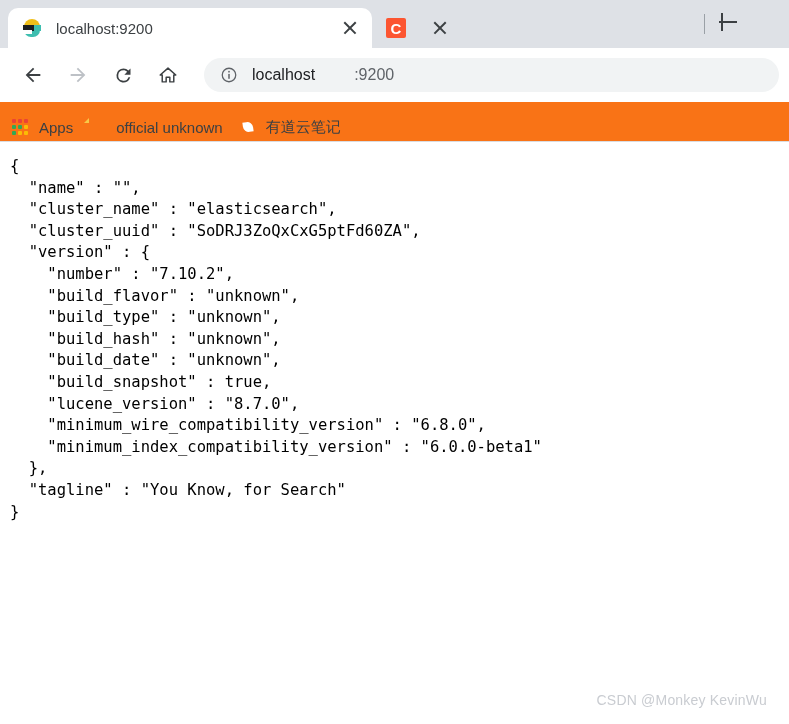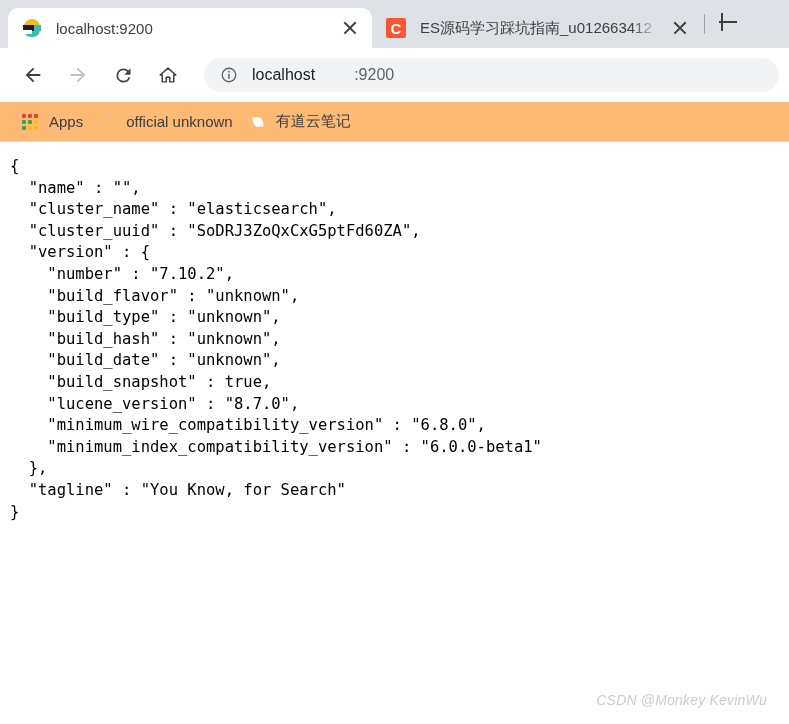--- a/index.html
+++ b/index.html
@@ -176,24 +176,24 @@
     font-size: 16px;
     color: #202124;
     white-space: nowrap;
     overflow: hidden;
   }
   .omni-url .dim { color: #5f6368; padding-left: 39px; }
 
   
   .bookmarks {
     height: 40px;
-    background: #fdba74;
-    display: flex;
-    align-items: center;
-    padding: 0 8px 0 14px;
+    background: #f97316;
+    display: flex;
+    align-items: flex-end;
+    padding: 0 8px 0 4px;
     border-bottom: 1px solid #dadce0;
     flex: 0 0 auto;
     overflow: hidden;
   }
   .bm {
     display: flex;
     align-items: center;
     height: 28px;
     padding: 0 8px;
     border-radius: 4px;
@@ -277,21 +277,20 @@
     white-space: pre;
   }
   .watermark {
     position: absolute;
     right: 22px;
     bottom: 16px;
     font-size: 14px;
     color: #c9ccd1;
     font-family: "Liberation Sans", sans-serif;
     letter-spacing: 0.2px;
-    font-style: italic;
   }
 </style>
 </head>
 <body>
 
 <div class="browser">
 
   <div class="tabstrip">
 
     <div class="tab active">
@@ -305,21 +304,20 @@
         </span>
       </span>
       <span class="tab-title">localhost:9200</span>
       <span class="tab-close"></span>
     </div>
 
     <div class="tab inactive">
       <span class="tab-favicon">
         <span class="csdn-logo">C</span>
       </span>
-      <span class="tab-title">ES源码学习踩坑指南_u012663412</span>
       <span class="tab-close"></span>
     </div>
 
     <span class="tab-sep"></span>
     <span class="newtab"></span>
   </div>
 
   <div class="toolbar">
     <span class="navbtn">
       <svg width="22" height="22" viewBox="0 0 24 24">

